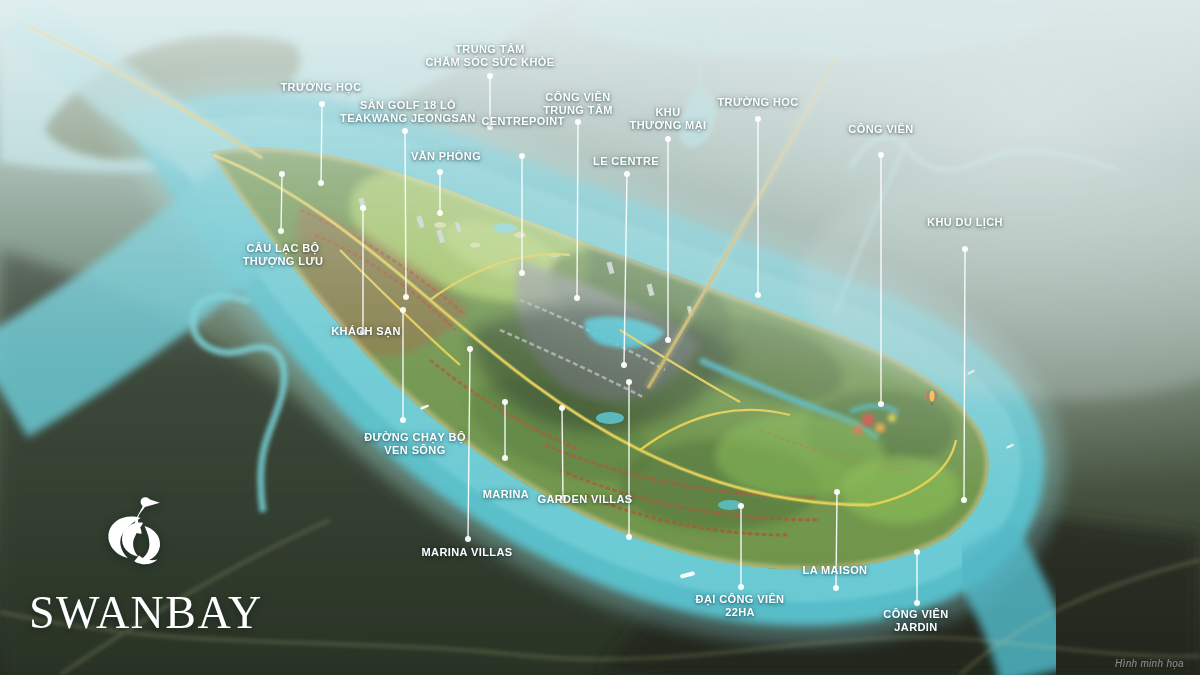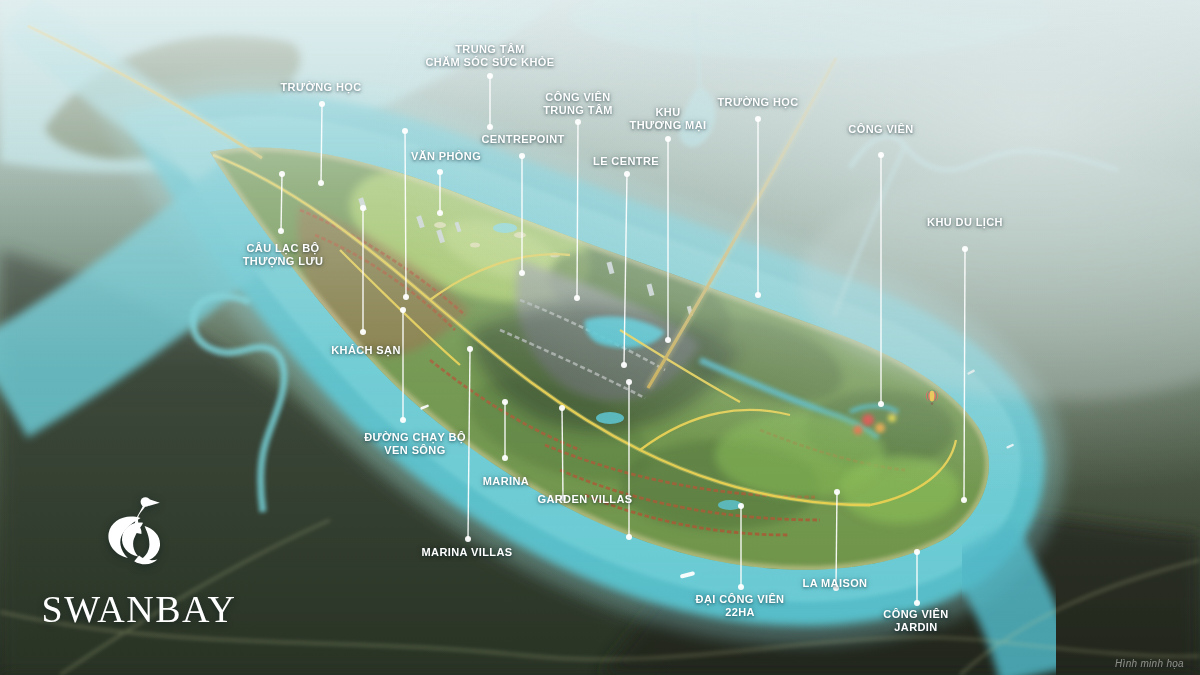--- a/index.html
+++ b/index.html
@@ -11,23 +11,23 @@
   svg.leaders circle{fill:#ffffff;opacity:.95;}
   #labels{position:absolute;inset:0;pointer-events:none;}
   .map-label{position:absolute;transform:translate(-50%,-50%);color:#fff;
     font-weight:bold;font-size:11px;line-height:1.22;letter-spacing:.4px;
     text-align:center;white-space:nowrap;
     text-shadow:0 1px 3px rgba(0,30,40,.55),0 0 6px rgba(0,30,40,.25);}
   .map-label span{display:block;}
   .logo{position:absolute;left:29px;top:494px;width:220px;text-align:center;color:#fff;}
   .logo .swan{width:82px;height:80px;margin:0 auto;display:block;
     filter:drop-shadow(0 2px 5px rgba(0,20,25,.45));}
-  .brand{margin-top:16px;font-family:"Liberation Serif",serif;font-size:38px;
+  .brand{margin-top:16px;font-family:"Liberation Serif",serif;font-size:46px;
     letter-spacing:1.5px;font-weight:normal;line-height:1;
-    text-shadow:0 2px 6px rgba(0,20,25,.5);}
+    text-shadow:0 2px 6px rgba(0,20,25,.5);text-align:right;}
   .watermark{position:absolute;right:16px;bottom:6px;font-size:10px;font-style:italic;
     color:rgba(255,255,255,.48);letter-spacing:.3px;}
 </style>
 </head>
 <body>
 
 <div class="scene">
 
   <svg class="bg" viewBox="0 0 1200 675" aria-hidden="true">
     <defs>
@@ -258,24 +258,28 @@
     </svg>
 
   <div id="labels">
       <div class="map-label" style="left: 321px; top: 88px;">
         <span>TRƯỜNG HỌC</span>
       </div>
       <div class="map-label" style="left: 490px; top: 56px;">
         <span>TRUNG TÂM</span>
         <span>CHĂM SÓC SỨC KHỎE</span>
       </div>
+      <div class="map-label" style="left: 408px; top: 112px;">
+        <span>SÂN GOLF 18 LỖ</span>
+        <span>TEAKWANG JEONGSAN</span>
+      </div>
       <div class="map-label" style="left: 446px; top: 157px;">
         <span>VĂN PHÒNG</span>
       </div>
-      <div class="map-label" style="left: 523px; top: 140px;">
+      <div class="map-label" style="left: 523px; top: 122px;">
         <span>CENTREPOINT</span>
       </div>
       <div class="map-label" style="left: 578px; top: 104px;">
         <span>CÔNG VIÊN</span>
         <span>TRUNG TÂM</span>
       </div>
       <div class="map-label" style="left: 668px; top: 119px;">
         <span>KHU</span>
         <span>THƯƠNG MẠI</span>
       </div>
@@ -288,41 +292,41 @@
       <div class="map-label" style="left: 881px; top: 130px;">
         <span>CÔNG VIÊN</span>
       </div>
       <div class="map-label" style="left: 965px; top: 223px;">
         <span>KHU DU LỊCH</span>
       </div>
       <div class="map-label" style="left: 283px; top: 255px;">
         <span>CÂU LẠC BỘ</span>
         <span>THƯỢNG LƯU</span>
       </div>
-      <div class="map-label" style="left: 366px; top: 351px;">
+      <div class="map-label" style="left: 366px; top: 332px;">
         <span>KHÁCH SẠN</span>
       </div>
       <div class="map-label" style="left: 415px; top: 444px;">
         <span>ĐƯỜNG CHẠY BỘ</span>
         <span>VEN SÔNG</span>
       </div>
-      <div class="map-label" style="left: 506px; top: 482px;">
+      <div class="map-label" style="left: 506px; top: 495px;">
         <span>MARINA</span>
       </div>
       <div class="map-label" style="left: 561px; top: 500px; margin-left: 24px;">
         <span>GARDEN VILLAS</span>
       </div>
       <div class="map-label" style="left: 467px; top: 553px; text-align: center;">
         <span>MARINA VILLAS</span>
       </div>
       <div class="map-label" style="left: 740px; top: 606px;">
         <span>ĐẠI CÔNG VIÊN</span>
         <span>22HA</span>
       </div>
-      <div class="map-label" style="left: 835px; top: 584px;">
+      <div class="map-label" style="left: 835px; top: 571px;">
         <span>LA MAISON</span>
       </div>
       <div class="map-label" style="left: 916px; top: 621px;">
         <span>CÔNG VIÊN</span>
         <span>JARDIN</span>
       </div>
     </div>
 
   <div class="logo">
     <svg class="swan" viewBox="0 0 100 100" aria-hidden="true">

